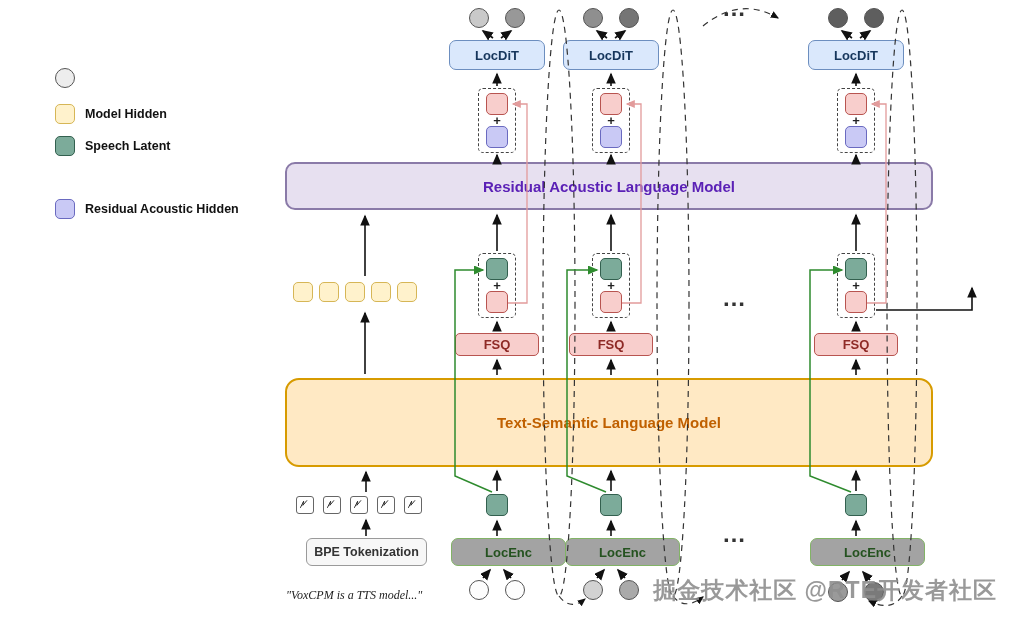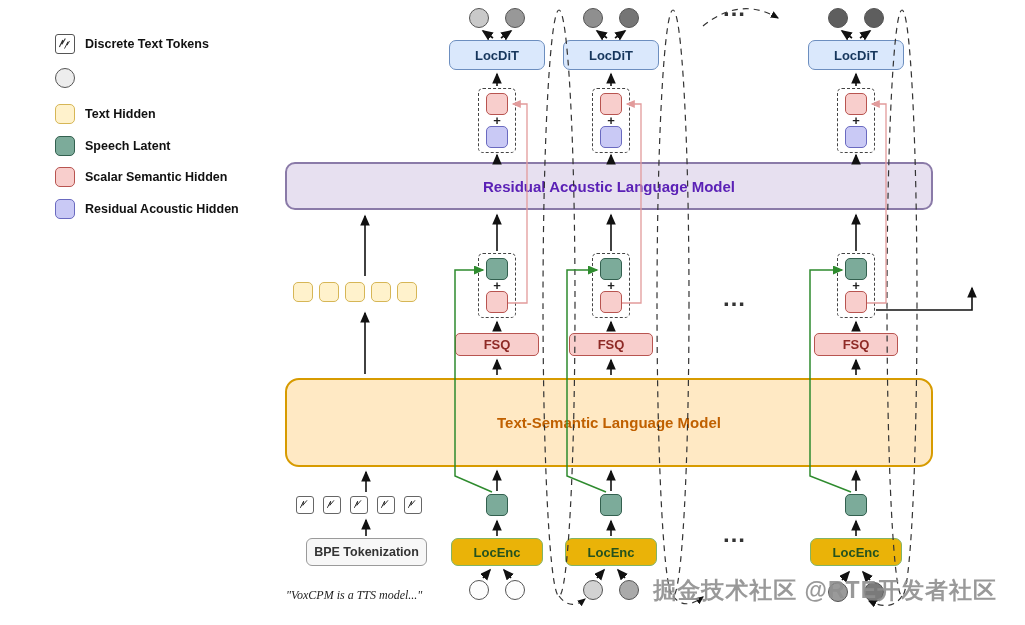--- a/index.html
+++ b/index.html
@@ -13,21 +13,21 @@
   .swatch{width:20px;height:20px;border-radius:5px;box-sizing:border-box;border:1.5px solid #888;flex:0 0 auto;}
   .tok-icon{width:20px;height:20px;border:1.3px solid #555;border-radius:3px;background:#fff;
             box-sizing:border-box;display:inline-block;flex:0 0 auto;}
   .circ-icon{width:20px;height:20px;border-radius:50%;border:1.5px solid #555;background:#ededed;box-sizing:border-box;flex:0 0 auto;}
 
   
   .box{position:absolute;display:flex;align-items:center;justify-content:center;
        box-sizing:border-box;font-weight:bold;z-index:3;}
   .locdit{width:96px;height:30px;background:#dae8fc;border:1.6px solid #6c8ebf;border-radius:7px;
           color:#16365c;font-size:13px;}
-  .locenc{width:92px;height:28px;background:#eab308;border:1.6px solid #82b366;border-radius:7px;
+  .locenc{width:115px;height:28px;background:#a3a3a3;border:1.6px solid #82b366;border-radius:7px;
           color:#24521f;font-size:13px;}
   .fsq{width:84px;height:23px;background:#f8cecc;border:1.6px solid #b85450;border-radius:5px;
        color:#8e2a26;font-size:13px;}
   .ralm{left:285px;top:162px;width:648px;height:48px;background:#e7e0f0;border:2px solid #8a7aa8;
         border-radius:10px;color:#5b21b6;font-size:15px;}
   .tslm{left:285px;top:378px;width:648px;height:89px;background:#ffe9c4;border:2.2px solid #d79b00;
         border-radius:14px;color:#c06000;font-size:15px;}
   .bpe{left:306px;top:538px;width:121px;height:28px;background:#f7f7f7;border:1.5px solid #9a9a9a;
        border-radius:6px;color:#333;font-size:12.5px;font-weight:bold;}
   .stop{left:922px;top:250px;width:101px;height:32px;background:#fff;border:2px solid #000;
@@ -60,43 +60,30 @@
   .quote{position:absolute;left:286px;top:588px;font-size:12px;font-style:italic;
          font-family:"Liberation Serif",serif;color:#222;z-index:3;white-space:nowrap;}
   .watermark{position:absolute;right:28px;top:575px;font-size:23px;font-weight:600;color:#8f8f8f;
              opacity:.9;letter-spacing:1px;z-index:7;white-space:nowrap;}
 </style>
 </head>
 <body>
 
 <div class="canvas">
 
-  <div class="legend-item" style="top:34px">
-    <span class="tok-icon">
-      <svg viewBox="0 0 20 20" width="17" height="17">
-          <path d="M4 14 L8 6 L7 11 L11 4" stroke="#333" fill="none" stroke-width="1.3"></path>
-          <path d="M10 16 L14 8 L13 12 L16 7" stroke="#333" fill="none" stroke-width="1.1"></path>
-        </svg>
-    </span>
-    <span class="legend-label">Discrete Text Tokens</span>
-  </div>
   <div class="legend-item" style="top:68px">
     <span class="circ-icon"></span>
   </div>
   <div class="legend-item" style="top:104px">
     <span class="swatch" style="background:#fff2cc;border-color:#d6b656"></span>
-    <span class="legend-label">Text Hidden</span>
+    <span class="legend-label">Model Hidden</span>
   </div>
   <div class="legend-item" style="top:136px">
     <span class="swatch" style="background:#7cab9a;border-color:#33604f"></span>
     <span class="legend-label">Speech Latent</span>
-  </div>
-  <div class="legend-item" style="top:167px">
-    <span class="swatch" style="background:#f8cecc;border-color:#b85450"></span>
-    <span class="legend-label">Scalar Semantic Hidden</span>
   </div>
   <div class="legend-item" style="top:199px">
     <span class="swatch" style="background:#c9c9f5;border-color:#6a6ac0"></span>
     <span class="legend-label">Residual Acoustic Hidden</span>
   </div>
 
   <div class="box ralm">Residual Acoustic Language Model</div>
   <div class="box tslm">Text-Semantic Language Model</div>
   <div class="box bpe">BPE Tokenization</div>
 

